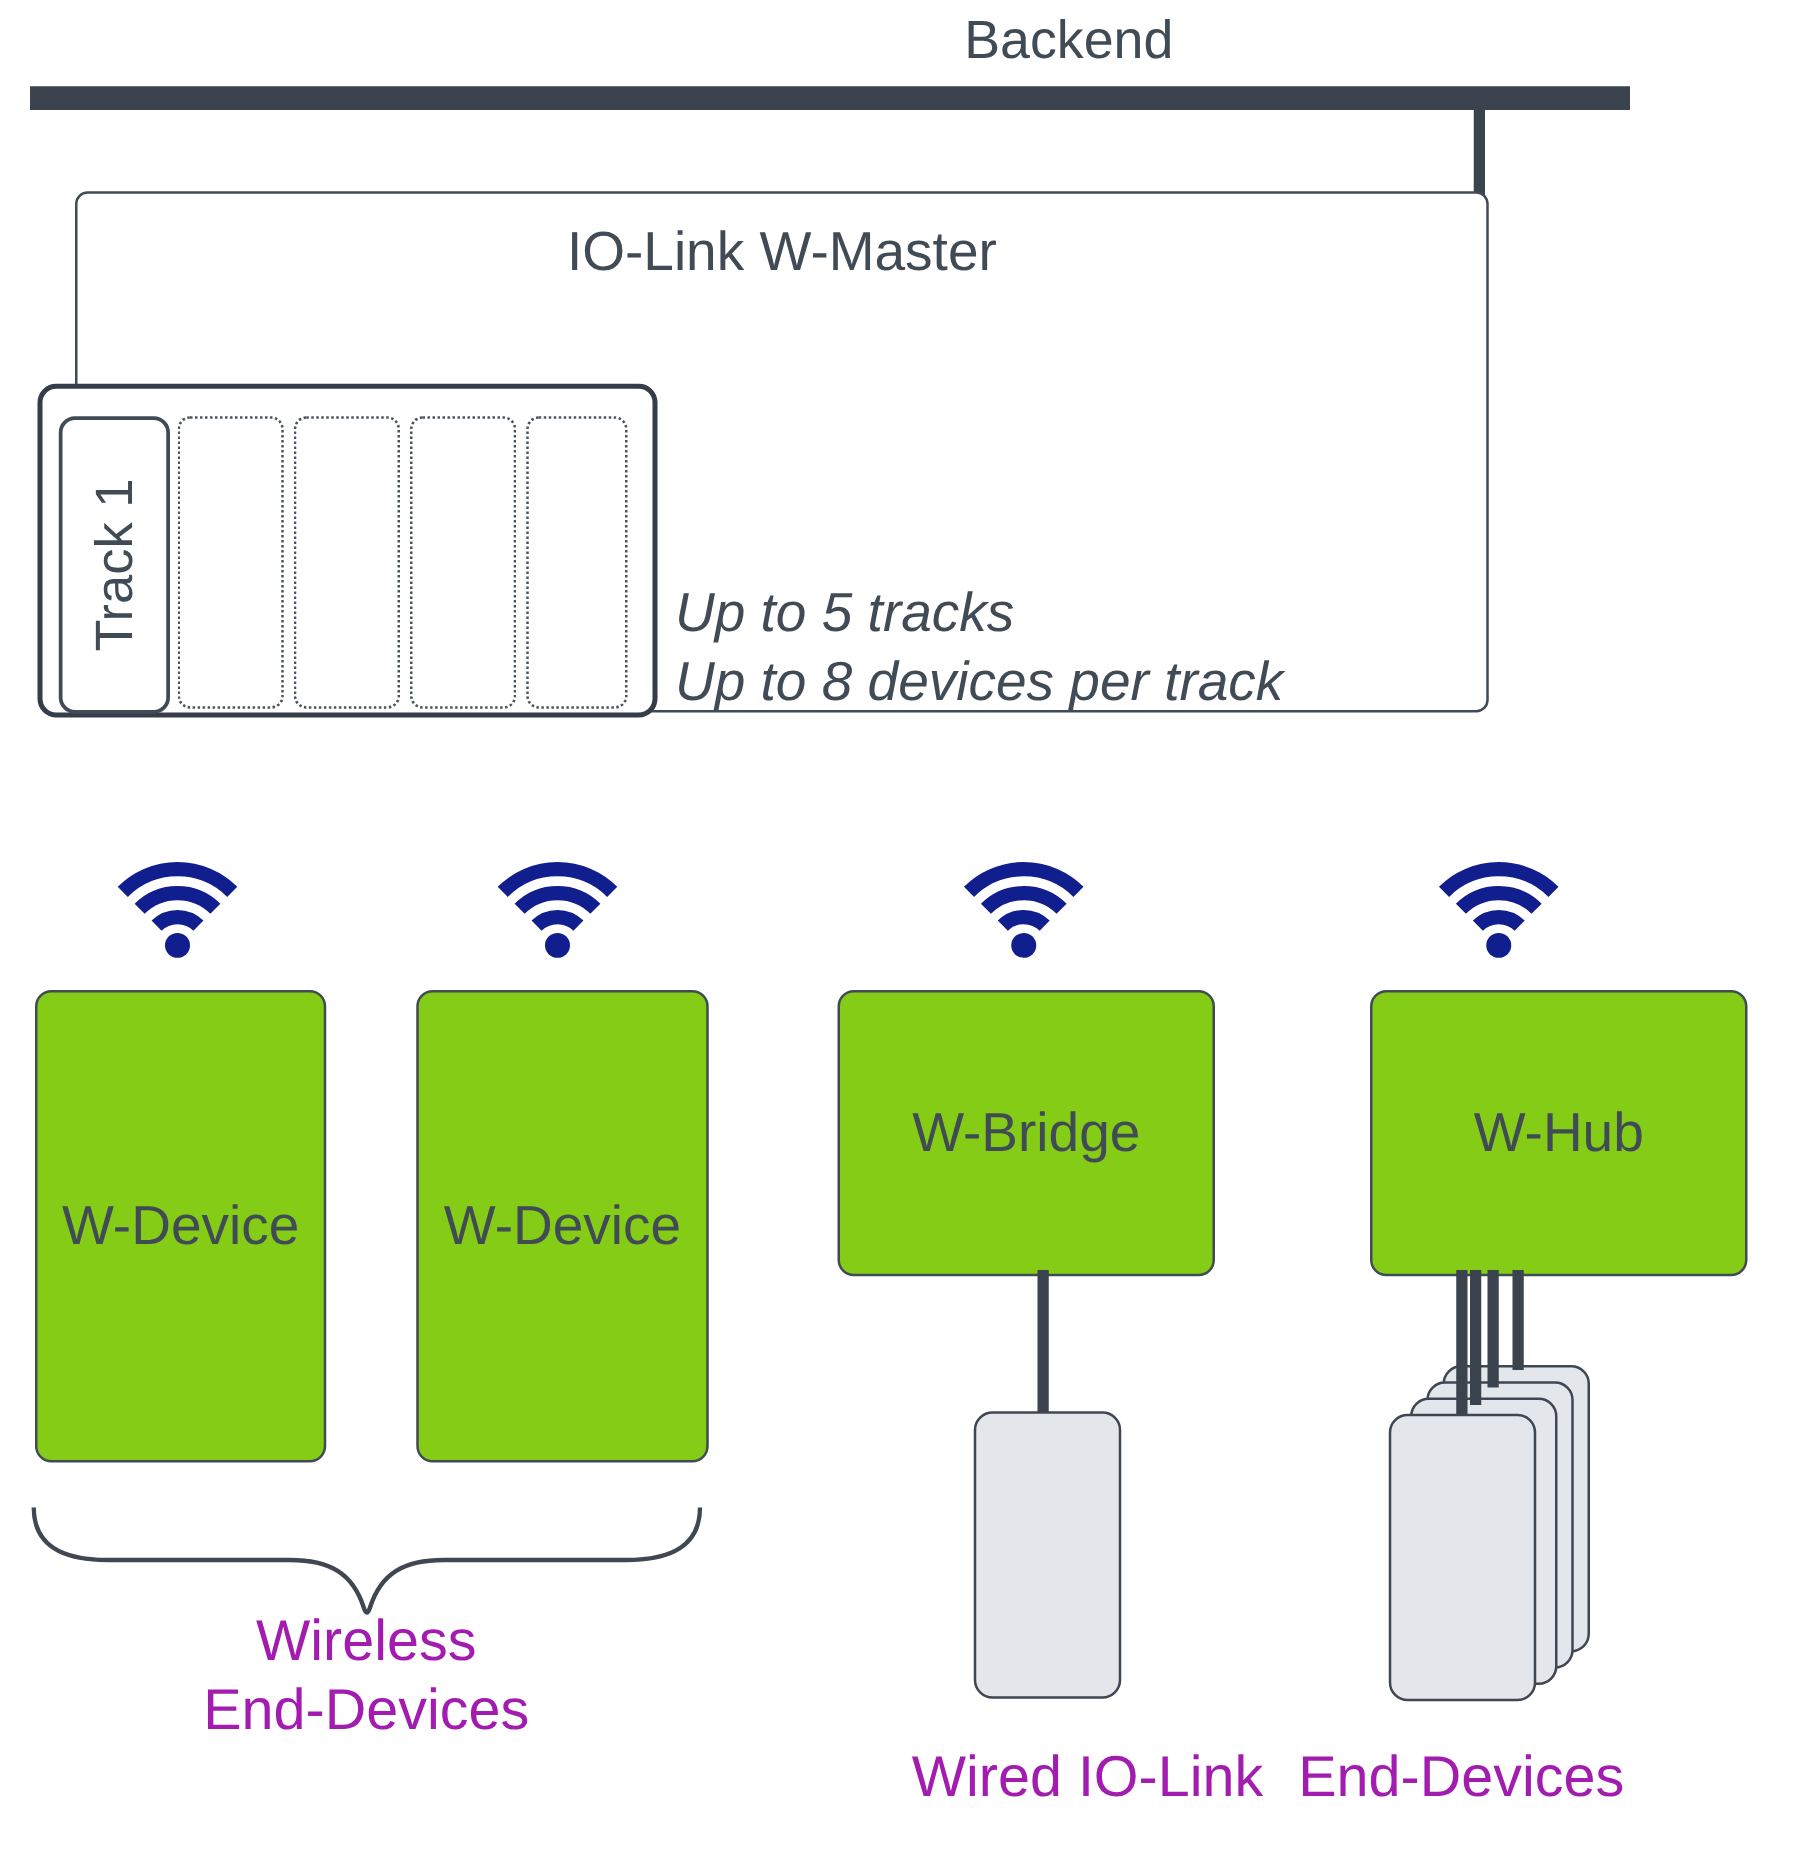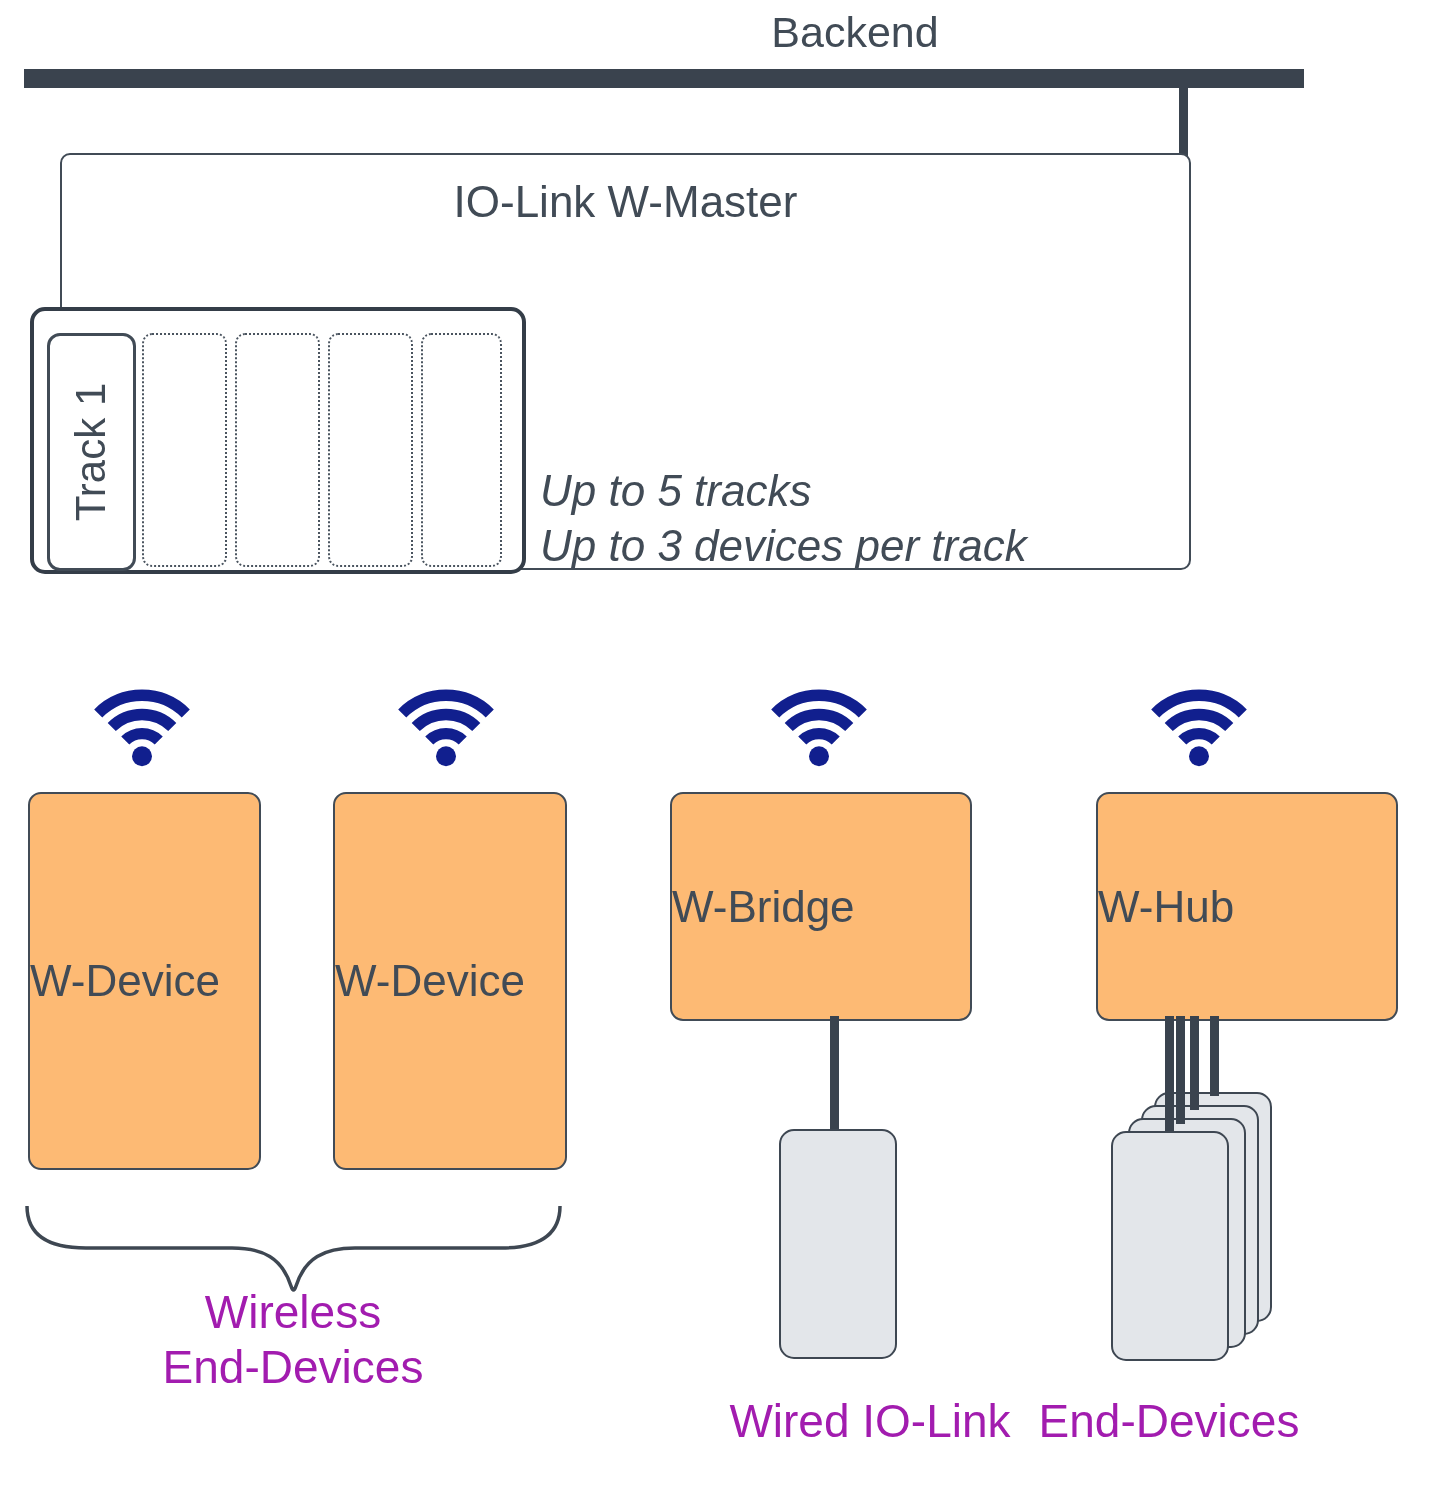--- a/index.html
+++ b/index.html
@@ -4,22 +4,22 @@
 <style>
   html,body { margin:0; padding:0; background:#ffffff; }
   .canvas {
     position:relative; width:1442px; height:1496px; background:#ffffff;
     font-family:"Liberation Sans", sans-serif; color:#414b56; overflow:hidden;
   }
   .abs { position:absolute;margin-left:32px; }
   .txt { position:absolute; color:#414b56; }
   .center { text-align:center; }
   .node-box {
-    position:absolute; border:2.5px solid #414b56; border-radius:13px; background:#fdba74;
-    display:flex; align-items:center; justify-content:flex-start;
+    position:absolute; border:2.5px solid #414b56; border-radius:13px; background:#84cc16;
+    display:flex; align-items:center; justify-content:center;
   }
   .node-label { font-size:44px; color:#414b56; white-space:nowrap; }
   .bus-bar { position:absolute; background:#3a434e; }
   .drop-line { position:absolute; background:#3a434e; }
   .tracks-container {
     position:absolute; border:4px solid #343d48; border-radius:15px; background:#ffffff;
   }
   .track-box {
     position:absolute; border:3px solid #414b56; border-radius:13px; background:#ffffff;
     display:flex; align-items:center; justify-content:center;
@@ -61,21 +61,21 @@
     <span class="vtext">Track 1</span>
   </div>
 
   <div class="slot" style="left:142px; top:333px; width:81px; height:230px;"></div>
   <div class="slot" style="left:235px; top:333px; width:81px; height:230px;"></div>
   <div class="slot" style="left:328px; top:333px; width:81px; height:230px;"></div>
   <div class="slot" style="left:421px; top:333px; width:77px; height:230px;"></div>
 
   <div class="notes" style="left:540px; top:443px;margin-top:20px;">
     <div>Up to 5 tracks</div>
-    <div>Up to 3 devices per track</div>
+    <div>Up to 8 devices per track</div>
   </div>
 
   <svg class="wifi" style="left:83px; top:678px;" viewBox="0 0 124 92">
     <g fill="none" stroke="#111f8e" stroke-width="12">
       <path d="M16 36 A65 65 0 0 1 108 36"></path>
       <path d="M30.2 50.2 A45 45 0 0 1 93.8 50.2"></path>
       <path d="M44.4 64.4 A25 25 0 0 1 79.6 64.4"></path>
     </g>
     <circle cx="62" cy="81" r="10.5" fill="#111f8e"></circle>
   </svg>

